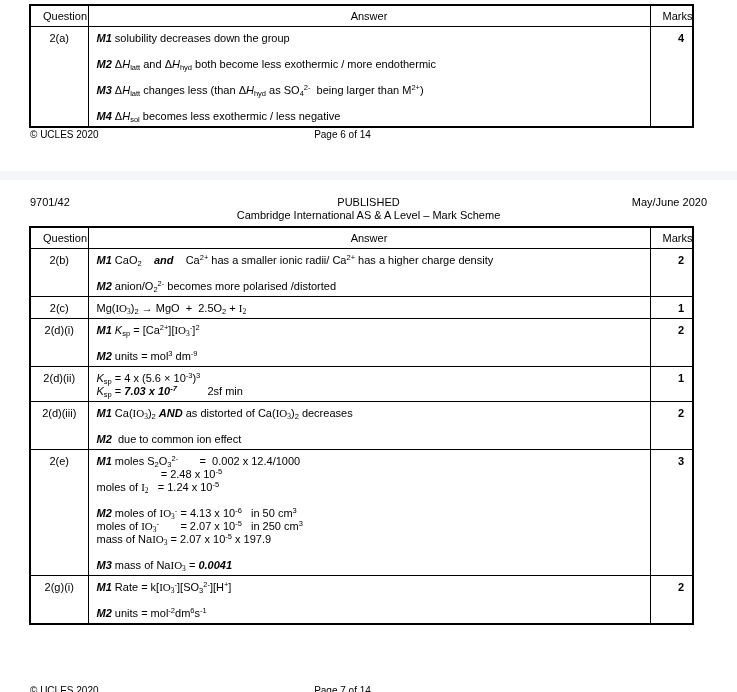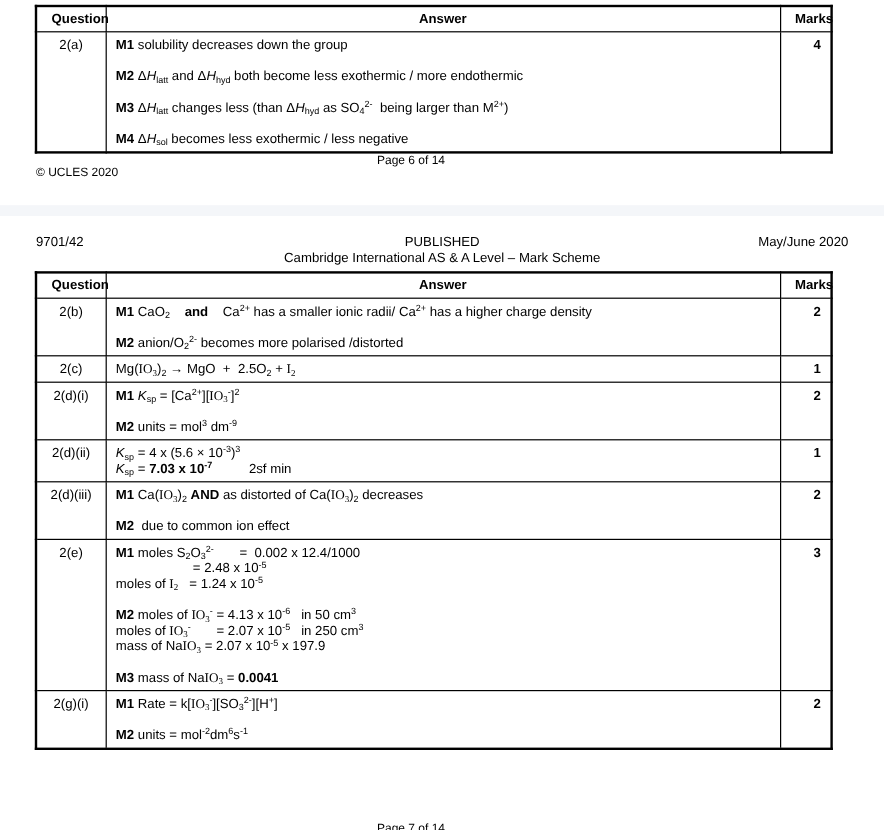--- a/index.html
+++ b/index.html
@@ -2,35 +2,35 @@
 <html><head>
 <meta charset="utf-8">
 <style>
   html,body{margin:0;padding:0;}
   body{
     width:737px;height:692px;overflow:hidden;background:#fff;color:#000;
     font-family:"Liberation Sans",sans-serif;font-size:11px;position:relative;
   }
   table{border-collapse:collapse;table-layout:fixed;width:665px;border:2px solid #000;background:#fff;}
   th,td{border:1px solid #000;vertical-align:top;}
-  th{font-weight:bold;text-align:center;padding:4px 12px;font-size:11px;}
+  th{font-weight:normal;text-align:center;padding:4px 12px;font-size:11px;}
   td.q{text-align:center;padding:5px 2px 2px 2px;}
   td.a{padding:5px 8px 3px 8px;}
   td.m{text-align:right;font-weight:bold;padding:5px 8px 0 2px;}
   .line{line-height:13px;white-space:pre-wrap;font-size:11px;}
   sub,sup{font-size:7.5px;line-height:0;}
   sub{vertical-align:-2px;}
   sup{vertical-align:4px;}
-  .b{font-weight:bold;}
+  .b{font-weight:bold;font-style:italic;}
   .i{font-style:italic;}
   .sf{font-family:"Liberation Serif",serif;}
   .page6-table{position:absolute;top:4px;left:29px;}
   .page7-table{position:absolute;top:226px;left:29px;}
   .footer{position:absolute;left:0;width:737px;font-size:10px;height:14px;}
-  .footer .copyright{position:absolute;left:30px;top:10px;}
+  .footer .copyright{position:absolute;left:30px;top:0;}
   .footer .pagenum{position:absolute;left:0;width:685px;text-align:center;top:0;}
   .footer6{top:129px;}
   .footer7{top:685px;}
   .page-gap{position:absolute;top:171px;left:0;width:737px;height:9px;background:#f4f6f9;}
   .header7{position:absolute;top:196px;left:0;width:737px;}
   .header7 .paper-code{position:absolute;left:30px;top:0;}
   .header7 .session{position:absolute;right:30px;top:0;}
   .header7 .title-wrap{text-align:center;line-height:13px;}
 </style>
 </head>

